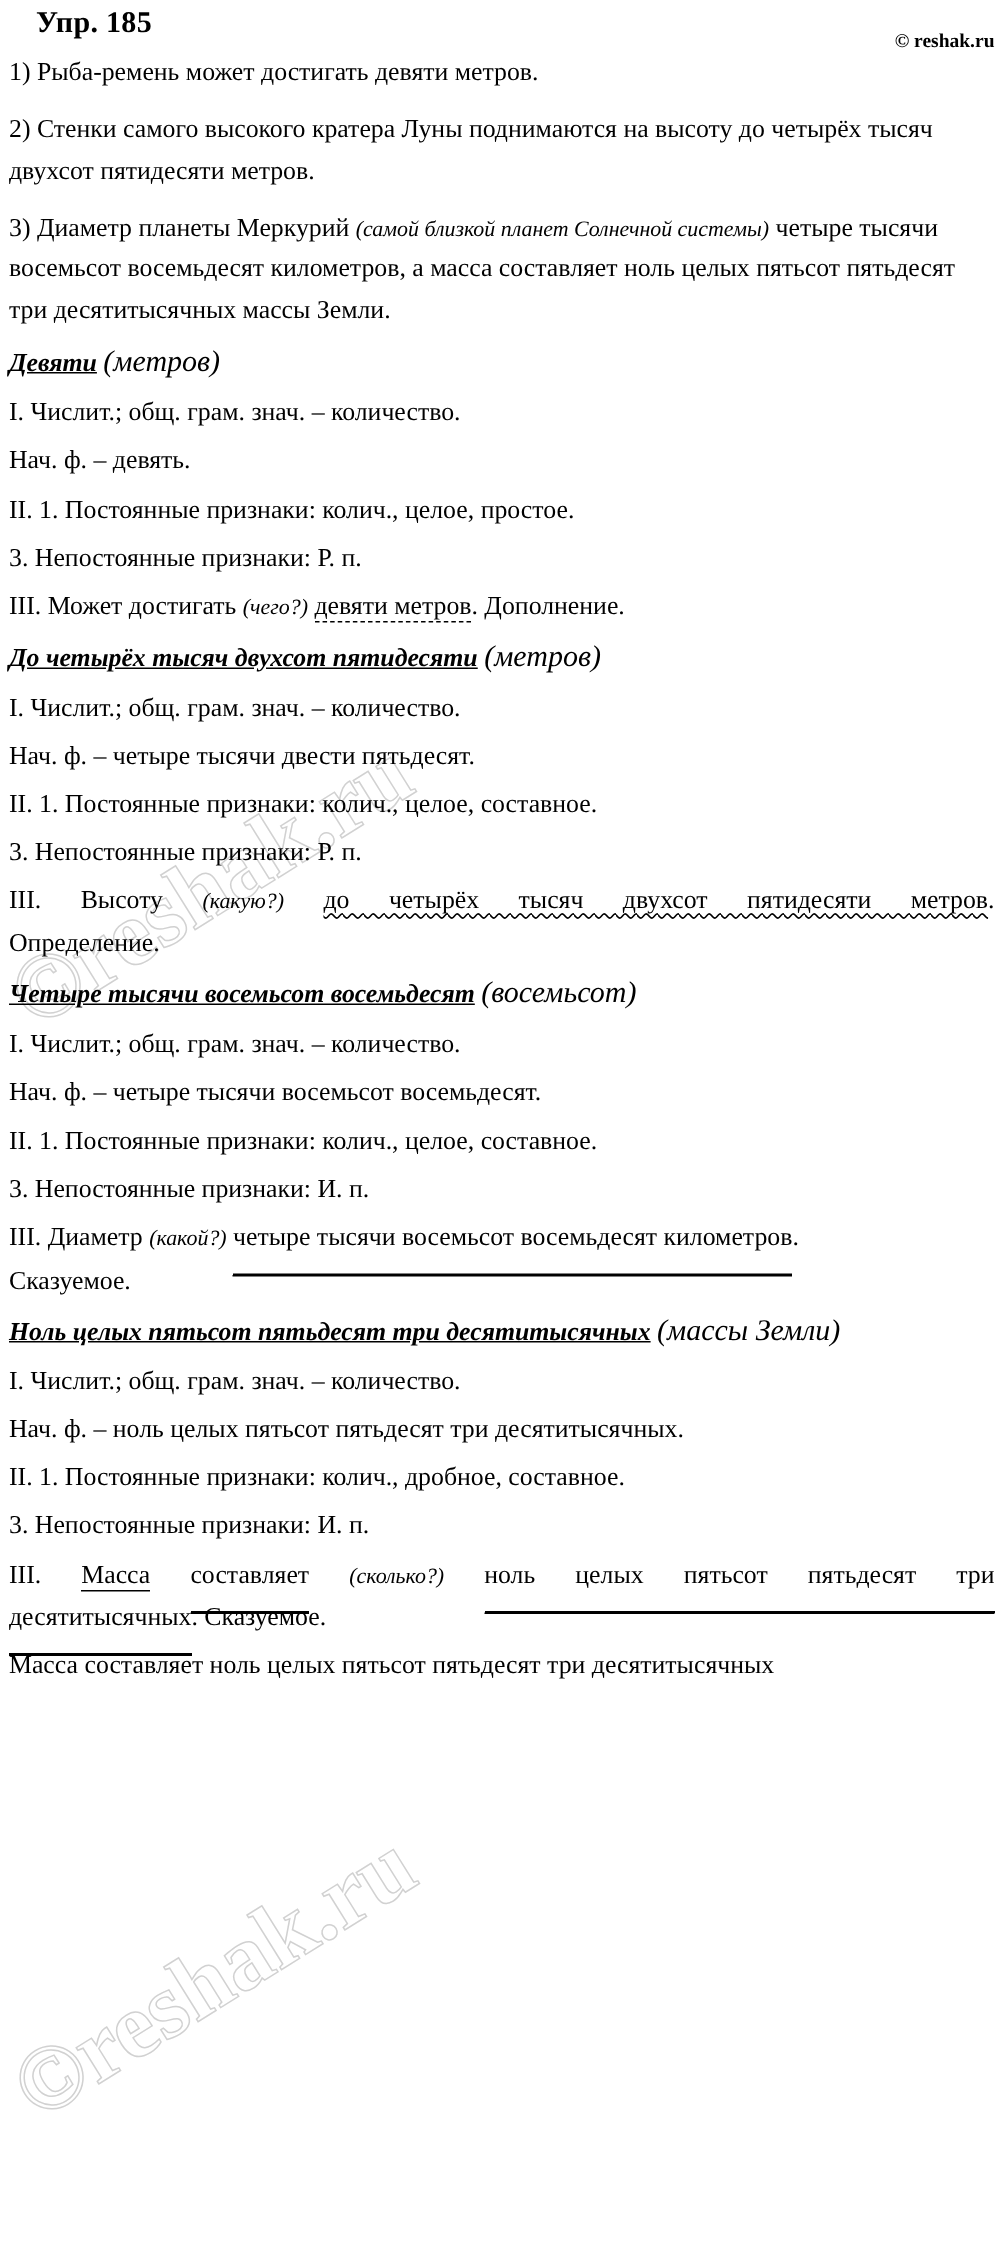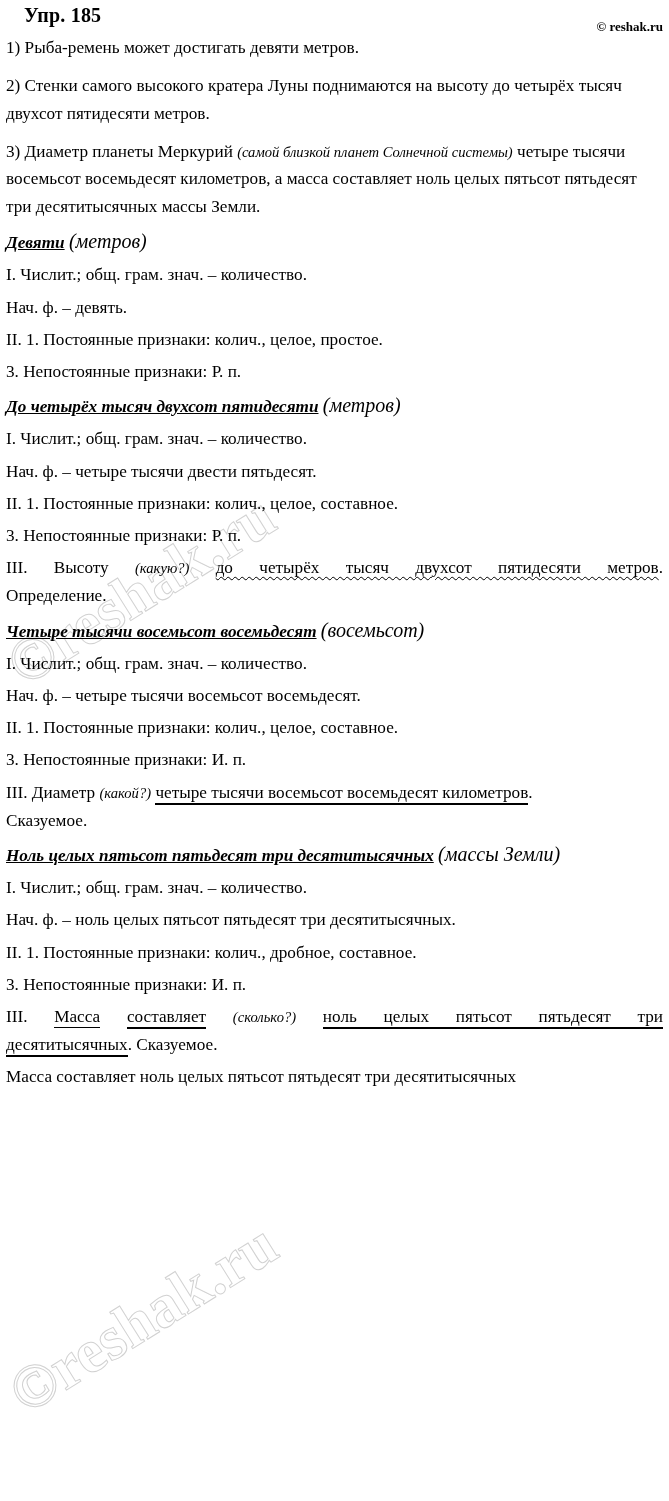--- a/index.html
+++ b/index.html
@@ -107,21 +107,21 @@
     text-underline-offset: 3px;
   }
   
   .u-single {
     border-bottom: 1.5px solid #000;
     padding-bottom: 1px;
   }
   
   .u-double {
     border-bottom: 1.5px double #000;
-    padding-bottom: 2px;
+    padding-bottom: 16px;
     box-shadow: inset 0 -4px 0 -3px #000;
   }
 
   
   .wm {
     position: absolute;
     z-index: 1;
     pointer-events: none;
     font-family: "Liberation Serif", "DejaVu Serif", serif;
     font-weight: bold;
@@ -162,20 +162,21 @@
 
   <div class="para">2) Стенки самого высокого кратера Луны поднимаются на высоту до четырёх тысяч двухсот пятидесяти метров.</div>
 
   <div class="para"><span>3) Диаметр планеты Меркурий </span><span class="q">(самой близкой планет Солнечной системы)</span><span> четыре тысячи восемьсот восемьдесят километров, а масса составляет ноль целых пятьсот пятьдесят три десятитысячных массы Земли.</span></div>
 
   <div class="headword"><span class="hw">Девяти</span> <span class="hw-note">(метров)</span></div>
   <div class="line">I. Числит.; общ. грам. знач. – количество.</div>
   <div class="line">Нач. ф. – девять.</div>
   <div class="line">II. 1. Постоянные признаки: колич., целое, простое.</div>
   <div class="line">3. Непостоянные признаки: Р. п.</div>
+  <div class="line"><span>III. Может достигать </span><span class="q">(чего?)</span> <span class="u-dashed">девяти метров</span><span>. Дополнение.</span></div>
 
   <div class="headword"><span class="hw">До четырёх тысяч двухсот пятидесяти</span> <span class="hw-note">(метров)</span></div>
   <div class="line">I. Числит.; общ. грам. знач. – количество.</div>
   <div class="line">Нач. ф. – четыре тысячи двести пятьдесят.</div>
   <div class="line">II. 1. Постоянные признаки: колич., целое, составное.</div>
   <div class="line">3. Непостоянные признаки: Р. п.</div>
   <div class="line justify"><span>III. Высоту </span><span class="q">(какую?)</span> <span class="u-wavy">до четырёх тысяч двухсот пятидесяти метров</span><span>.</span></div>
   <div class="line cont">Определение.</div>
 
   <div class="headword"><span class="hw">Четыре тысячи восемьсот восемьдесят</span> <span class="hw-note">(восемьсот)</span></div>

